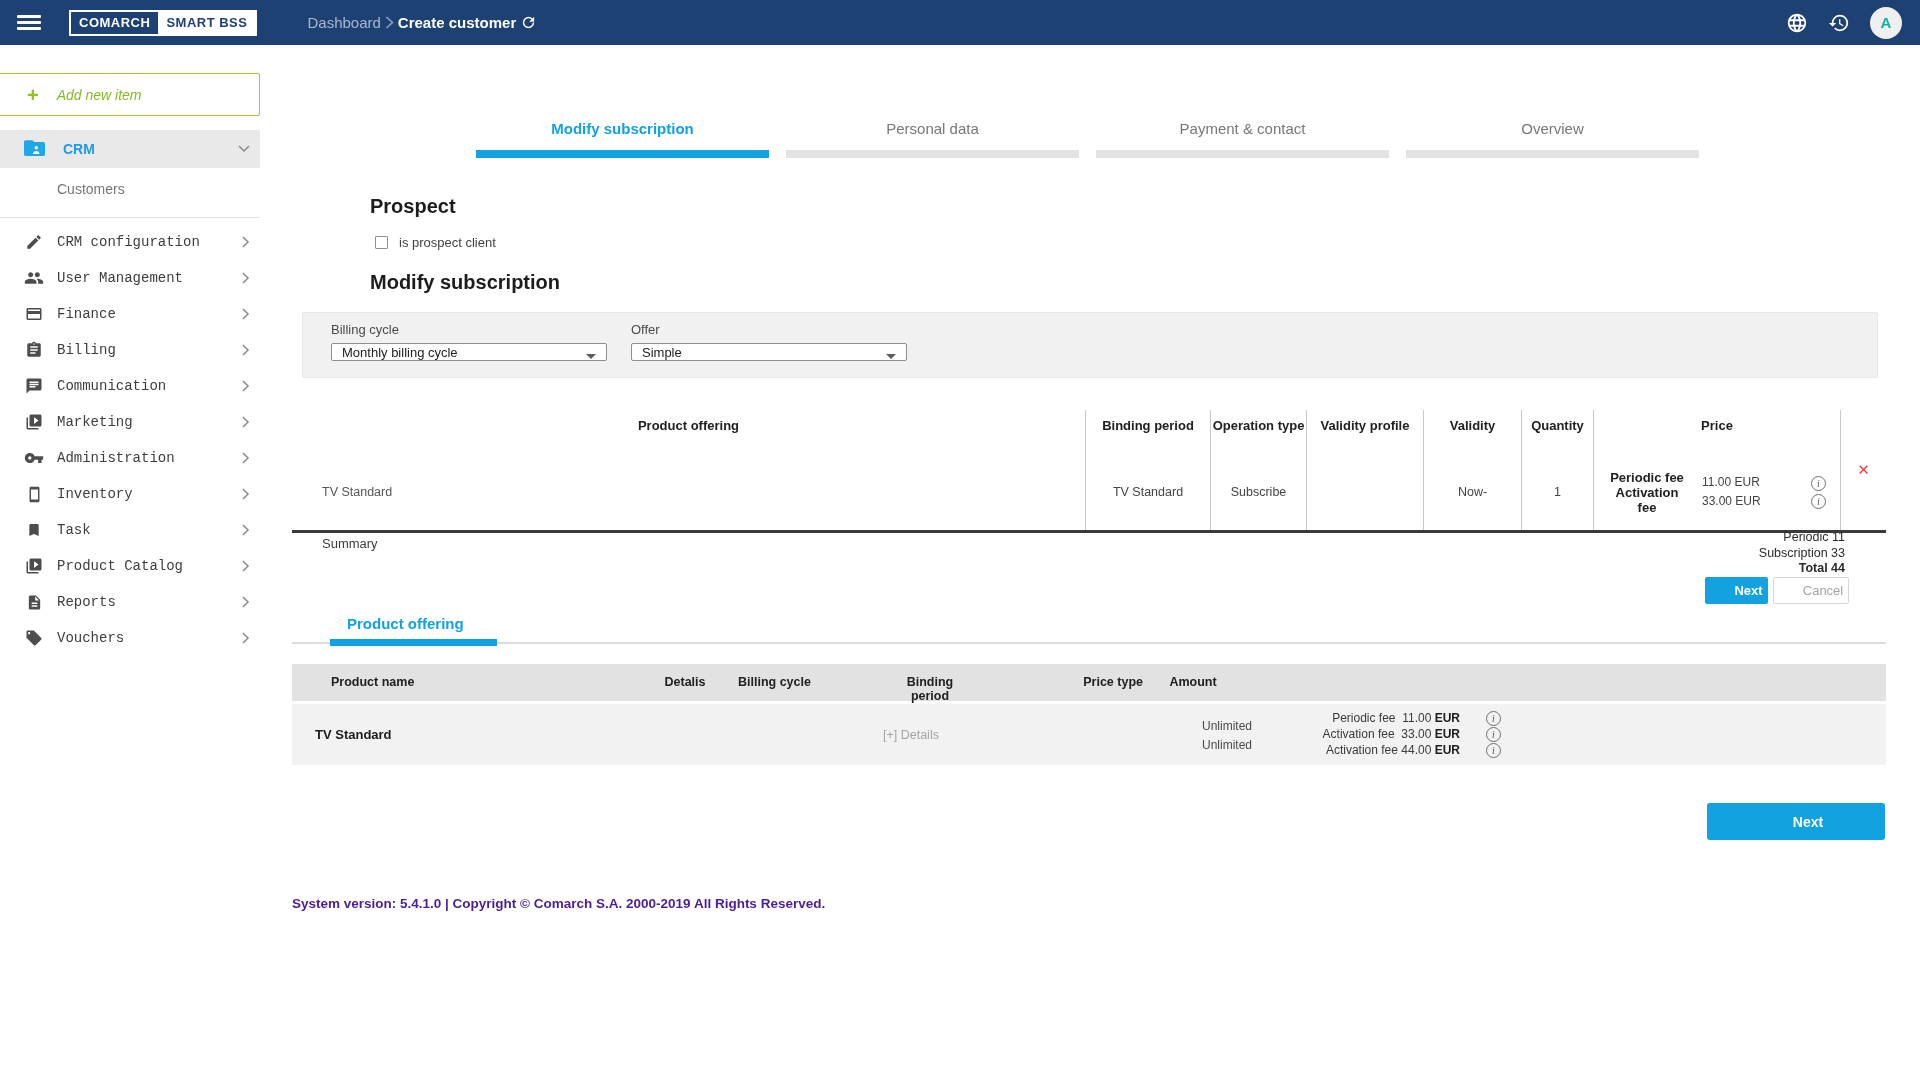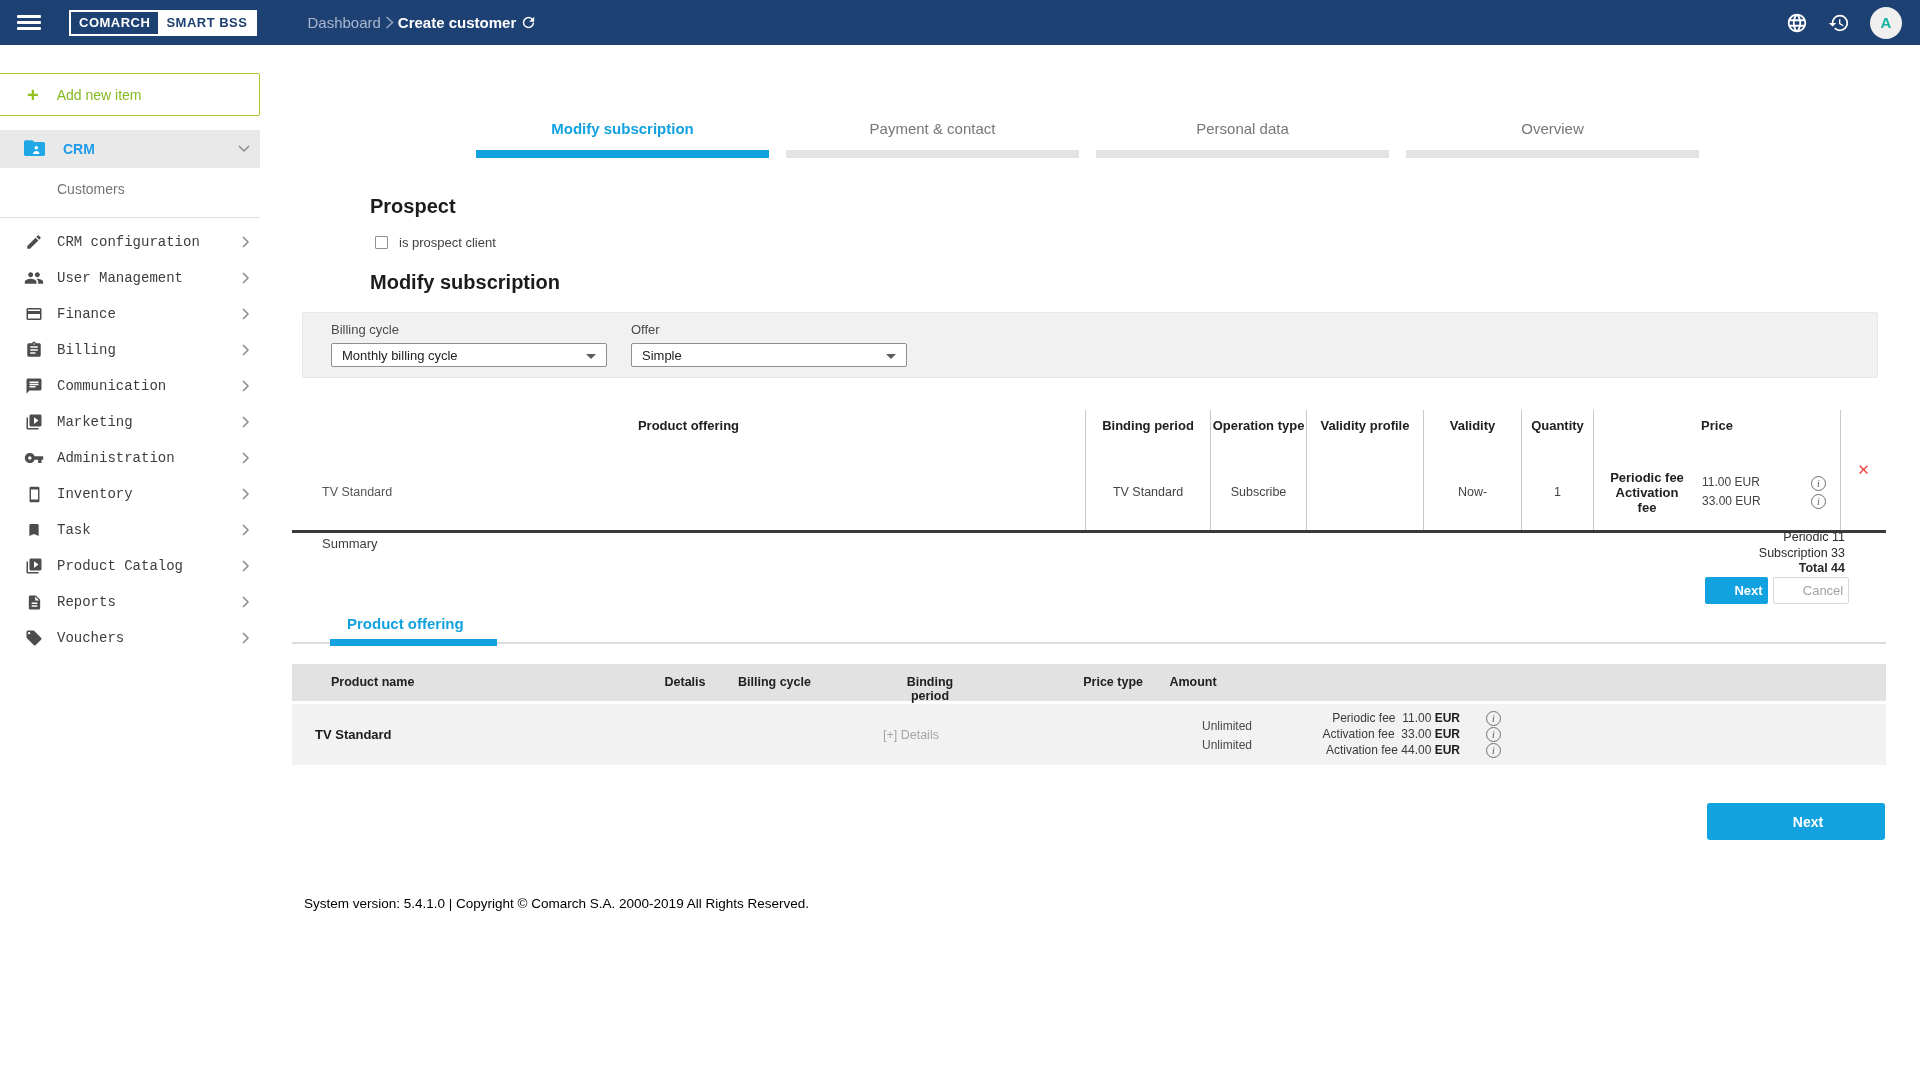--- a/index.html
+++ b/index.html
@@ -25,21 +25,21 @@
   .topbar-right { margin-left:auto; display:flex; align-items:center; gap:20px; margin-right:18px; }
   .avatar { width:32px; height:32px; border-radius:50%; background:#efefef; color:#12b2a0;
     font-weight:bold; font-size:15px; display:flex; align-items:center; justify-content:center; cursor:pointer; }
   .tb-icon { cursor:pointer; display:flex; }
 
   
   #sidebar { position:absolute; left:0; top:45px; width:260px; height:1035px; background:#fff; }
   .add-btn { position:absolute; left:-2px; top:28px; width:262px; height:43px; background:#fff;
     border:1px solid #a9c82c; border-radius:2px; display:flex; align-items:center; cursor:pointer; }
   .add-btn .plus { color:#93c01f; font-size:20px; font-weight:bold; margin-left:28px; line-height:1; }
-  .add-btn .lbl { color:#85ba20; font-size:14px; margin-left:18px; }
+  .add-btn .lbl { color:#85ba20; font-size:14px; margin-left:18px;font-style:italic; }
   .crm-row { position:absolute; left:0; top:85px; width:260px; height:38px; background:#e9e9e9;
     display:flex; align-items:center; cursor:pointer; }
   .crm-row .folder { margin-left:24px; display:flex; }
   .crm-row .lbl { color:#1e9be9; font-weight:bold; font-size:14px; margin-left:18px; }
   .crm-row .chev { margin-left:auto; margin-right:10px; display:flex; }
   .subitem { position:absolute; left:0; top:128px; width:260px; height:32px; display:flex; align-items:center; cursor:pointer; }
   .subitem .lbl { color:#757575; font-size:14px; margin-left:57px; }
   .side-divider { position:absolute; left:0; top:172px; width:260px; height:1px; background:#e0e0e0; }
   .menu { position:absolute; left:0; top:179px; width:260px;font-family:Liberation Mono, monospace; }
   .menu-item { height:36px; display:flex; align-items:center; cursor:pointer; }
@@ -60,21 +60,21 @@
 
   .h-title { position:absolute; font-size:20px; font-weight:bold; color:#1c1c1c; }
   .chk-row { position:absolute; left:115px; top:190px; display:flex; align-items:center; gap:11px; }
   .chk { width:13px; height:13px; border:1px solid #8f8f8f; border-radius:1px; background:#fff; cursor:pointer; }
   .chk-lbl { font-size:13px; color:#424242; }
 
   .form-panel { position:absolute; left:42px; top:267px; width:1576px; height:66px; background:#f1f1f1;
     border:1px solid #e7e7e7; border-radius:2px; }
   .ffield { position:absolute; top:9px; width:276px; }
   .ffield .flabel { font-size:13px; color:#4a4a4a; margin-bottom:6px; }
-  .select { height:24px; background:#fff; border:1px solid #8f8f8f; border-radius:2px; font-size:13px;
+  .select { height:18px; background:#fff; border:1px solid #8f8f8f; border-radius:2px; font-size:13px;
     color:#212121; display:flex; align-items:center; padding:0 10px; cursor:pointer; position:relative; }
   .select .caret { position:absolute; right:10px; top:10px; width:0; height:0;
     border-left:5px solid transparent; border-right:5px solid transparent; border-top:5px solid #5c5c5c; }
 
   
   .otable { position:absolute; left:32px; top:365px; width:1594px; display:flex;
     border-bottom:3px solid #3a3a3a; }
   .ocol { display:flex; flex-direction:column; }
   .ocol + .ocol { border-left:1px solid #c9c9c9; }
   .ocol .oh { height:44px; padding-top:8px; text-align:center; font-size:13px; font-weight:bold; color:#212121; }
@@ -119,21 +119,21 @@
   .p2-row .pdetails { position:absolute; left:591px; top:24px; font-size:12.5px; color:#a5a5a5; cursor:pointer; }
   .p2-row .ptype { position:absolute; left:880px; top:13px; width:110px; text-align:center;
     font-size:12px; color:#4a4a4a; line-height:19px; }
   .p2-row .amounts { position:absolute; right:426px; top:6px; text-align:right; font-size:12px;
     color:#3a3a3a; line-height:16px; }
   .p2-row .amounts b { font-weight:bold; color:#1c1c1c; }
   .p2-row .amt-infos { position:absolute; left:1194px; top:7px; display:flex; flex-direction:column; gap:1px; }
   .btn-next-lg { position:absolute; left:1447px; top:758px; width:178px; height:37px;
     background:#12a2df; color:#fff; font-weight:bold; font-size:14px; border-radius:3px; }
 
-  .footer { position:absolute; left:44px; top:851px; font-size:13.5px; color:#000000; }
+  .footer { position:absolute; left:32px; top:851px; font-size:13.5px; color:#4c1d95;font-weight:bold; }
 
   svg { display:block; }
 </style>
 </head>
 <body>
 
 <div id="app">
 
   <div id="topbar">
     <div class="hamburger">
@@ -360,25 +360,25 @@
   </div>
 
   <div id="main">
 
     <div class="wtabs">
       <div class="wtab active">
         <div class="t">Modify subscription</div>
           <div class="bar"></div>
       </div>
       <div class="wtab">
+        <div class="t">Personal data</div>
+          <div class="bar"></div>
+      </div>
+      <div class="wtab">
         <div class="t">Payment &amp; contact</div>
-          <div class="bar"></div>
-      </div>
-      <div class="wtab">
-        <div class="t">Personal data</div>
           <div class="bar"></div>
       </div>
       <div class="wtab">
         <div class="t">Overview</div>
           <div class="bar"></div>
       </div>
     </div>
 
     <div class="h-title" style="left:110px; top:150px;text-align:right;">Prospect</div>
     <div class="chk-row">

